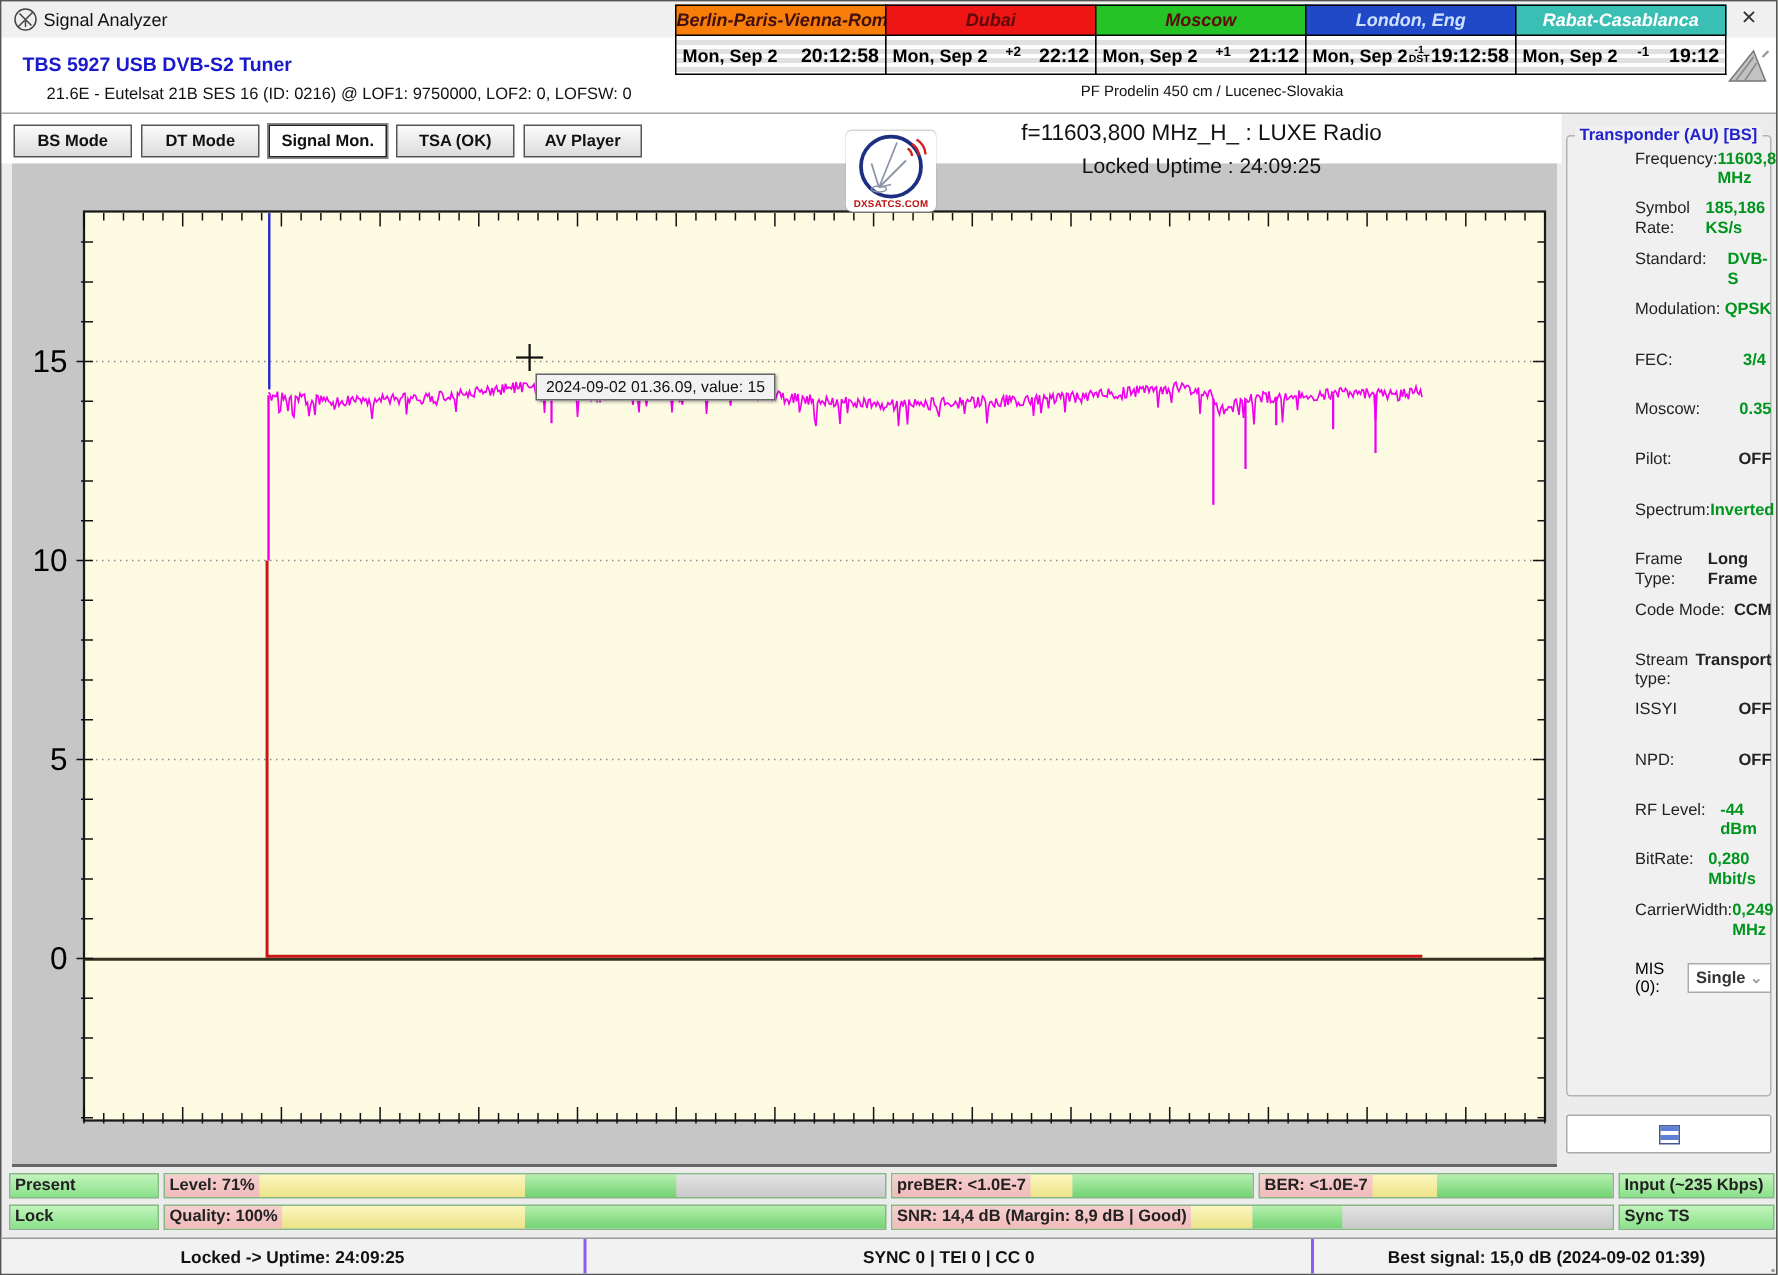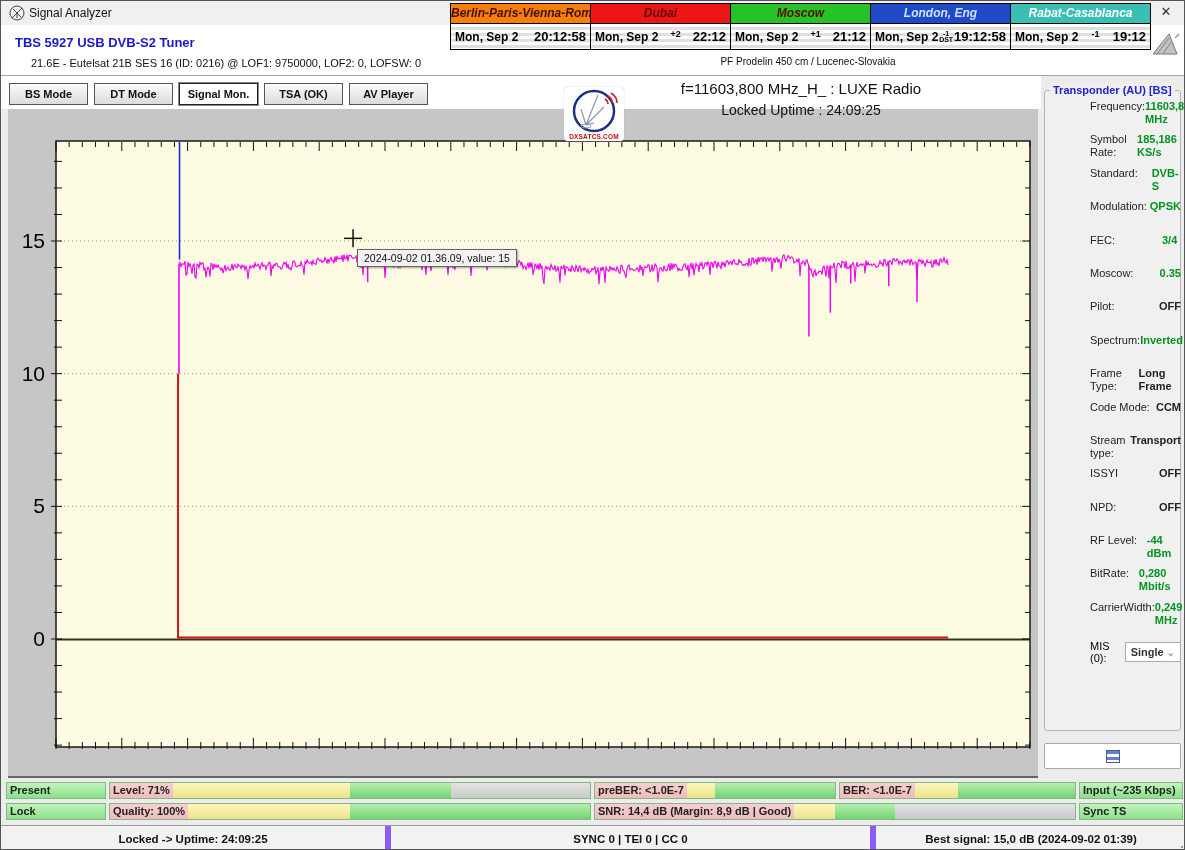--- a/index.html
+++ b/index.html
@@ -76,21 +76,21 @@
   .seg{position:absolute;top:0;height:100%;}
   .seg.yellow{background:linear-gradient(#fbf7bf,#ece387);}
   .seg.green{background:linear-gradient(#b6efae,#72d372);}
   .seg.gray{background:linear-gradient(#e3e3e3,#c9c9c9);}
   .sbar.solid{background:linear-gradient(#c2f4bc,#8ae18a);}
   .sbar .blab{position:relative;z-index:2;display:inline-block;height:31px;line-height:15px;padding:0 3px;white-space:nowrap;}
   .sbar .blab.pink{background:linear-gradient(#f6cfcf,#eba6a6);}
   
   #statusbar{position:absolute;left:0;top:824px;width:1185px;height:26px;background:#f2f2f2;
              border-top:1px solid #999;display:flex;font-size:11.5px;font-weight:bold;color:#111;}
-  .st-sec{display:flex;align-items:center;justify-content:center;border-right:6px solid #8b5cf6;}
+  .st-sec{display:flex;align-items:center;justify-content:center;border-right:2px solid #8b5cf6;}
   #st-left{width:390px;}
   #st-mid{width:485px;}
   #st-right{width:310px;border-right:none;}
   #grip{position:absolute;right:3px;bottom:3px;width:2px;height:2px;background:#999;
         box-shadow:-4px 4px 0 0 #999, 0 4px 0 0 #999, 4px 4px 0 0 #999, 4px 0 0 0 #999, 4px -4px 0 0 #999;}
 </style>
 </head>
 <body>
 
 <div id="win">

